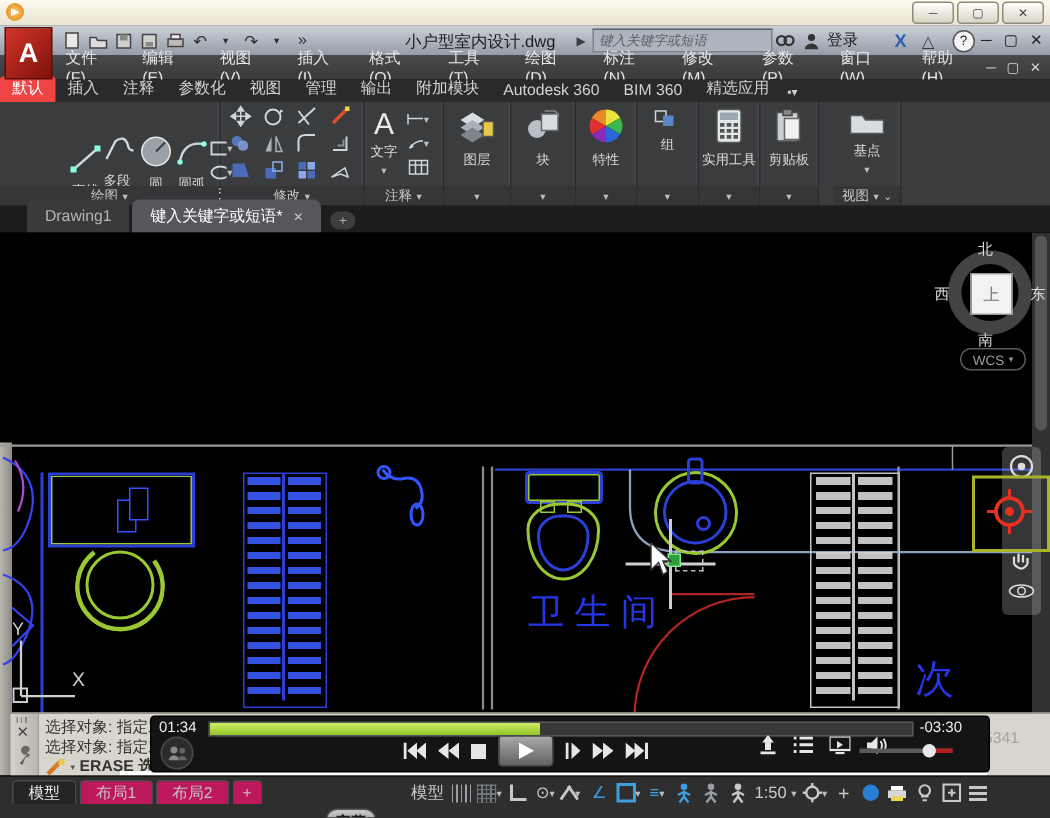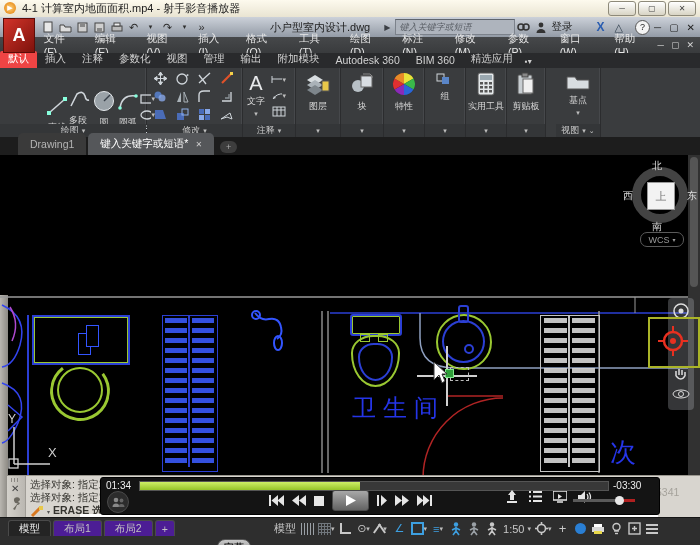--- a/index.html
+++ b/index.html
@@ -45,39 +45,38 @@
   
   #canvas{left:0;top:155px;width:700px;height:362px;background:#000;overflow:hidden;}
   .cadtxt{position:absolute;color:#2535e8;font-family:"DejaVu Serif","Liberation Serif",serif;}
   .bars{position:absolute;border:1px solid;}
   
   #cmdpanel{left:8px;top:475px;width:692px;height:42px;background:#d8d5cf;border-top:1px solid #9a978f;
             font-size:10.5px;color:#35342f;}
   
   #sbar{left:0;top:517px;width:700px;height:28px;background:#2e2e2e;border-top:1px solid #161616;}
   .ltab{height:15px;padding:0 10px;display:flex;align-items:center;font-size:10.5px;color:#c2c2c2;
-        background:#4c1d95;border:1px solid #4a4a4a;border-bottom:none;border-radius:3px 3px 0 0;margin-right:2px;}
+        background:#be185d;border:1px solid #4a4a4a;border-bottom:none;border-radius:3px 3px 0 0;margin-right:2px;}
   .ltab.active{background:#242424;color:#e8e8e8;}
   .sico2{height:16px;min-width:14px;display:flex;align-items:center;justify-content:center;
          color:#c8c8c8;font-size:11px;margin:0 2px;}
   .blue{color:#3d9fe0;}
   
   #pol{left:100px;top:477px;width:558px;height:36px;background:#141414;border:1px solid #000;
        border-radius:3px;color:#ddd;z-index:50;}
   .pbtn{display:flex;align-items:center;justify-content:center;color:#e6e6e6;}
   #ptrack{position:absolute;left:38px;top:3px;width:468px;height:8px;background:#383838;border:1px solid #555;}
   #pfill{height:100%;background:linear-gradient(#cdee66,#94c228);}
 </style>
 </head>
 <body>
 <div id="stage">
 
 <div class="abs" id="vtitle">
   <span class="abs" style="left:4px;top:2px;width:12px;height:12px;border-radius:50%;background:radial-gradient(#ffd27a,#e07800);display:flex;align-items:center;justify-content:center;color:#fff;font-size:7px;">▶</span>
-  <span style="margin-left:22px;">4-1 计算室内地面面积.mp4 - 射手影音播放器</span>
   <span style="margin-left:auto;margin-right:4px;display:flex;">
     <span class="winbtn">─</span>
     <span class="winbtn">▢</span>
     <span class="winbtn">✕</span>
   </span>
 </div>
 
 <div class="abs" id="atitle">
   <span class="abs" style="left:3px;top:1px;width:30px;height:33px;background:linear-gradient(135deg,#d2342a,#7e120c);z-index:5;display:flex;align-items:center;justify-content:center;color:#fff;font-weight:bold;font-size:18px;border:1px solid #5c0d08;">A</span>
   <span style="margin-left:40px;display:flex;">

